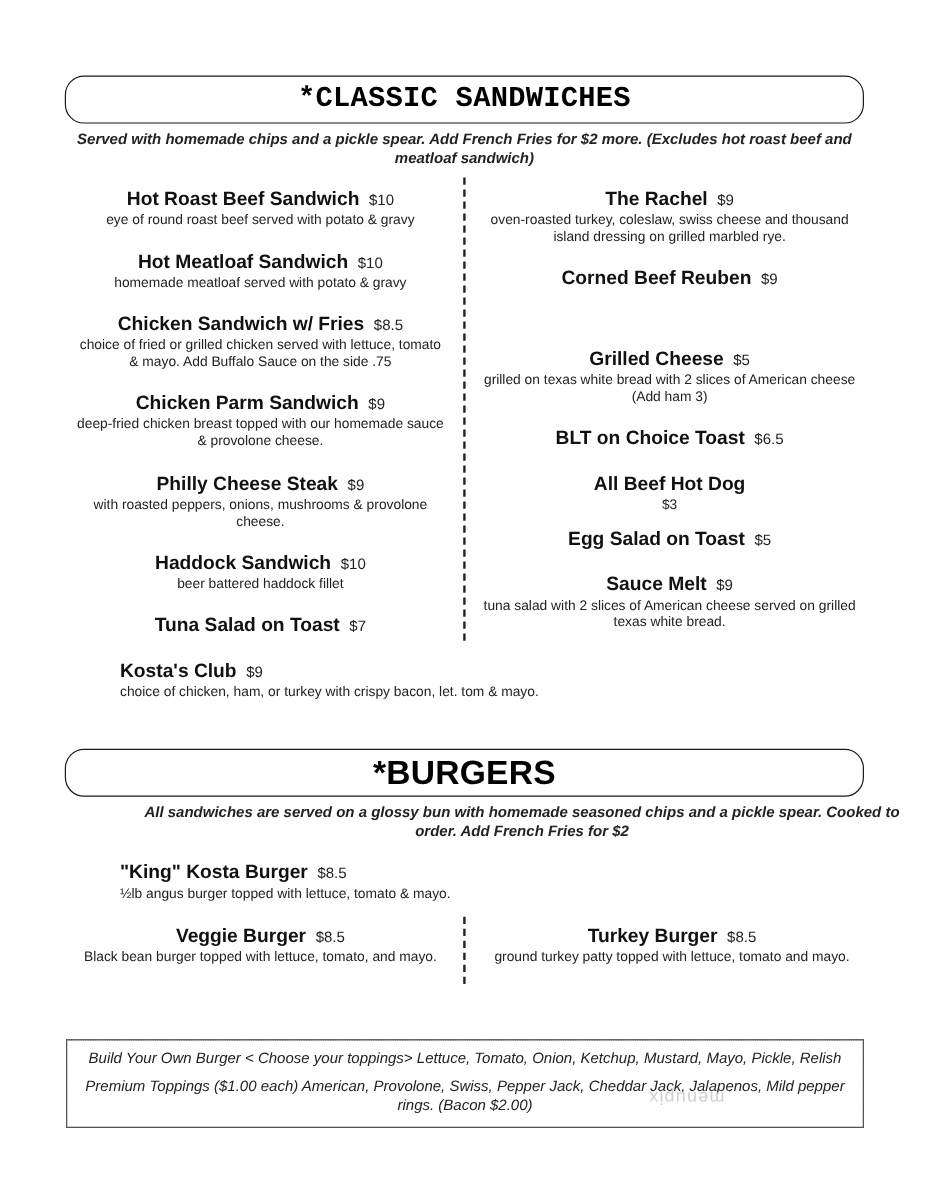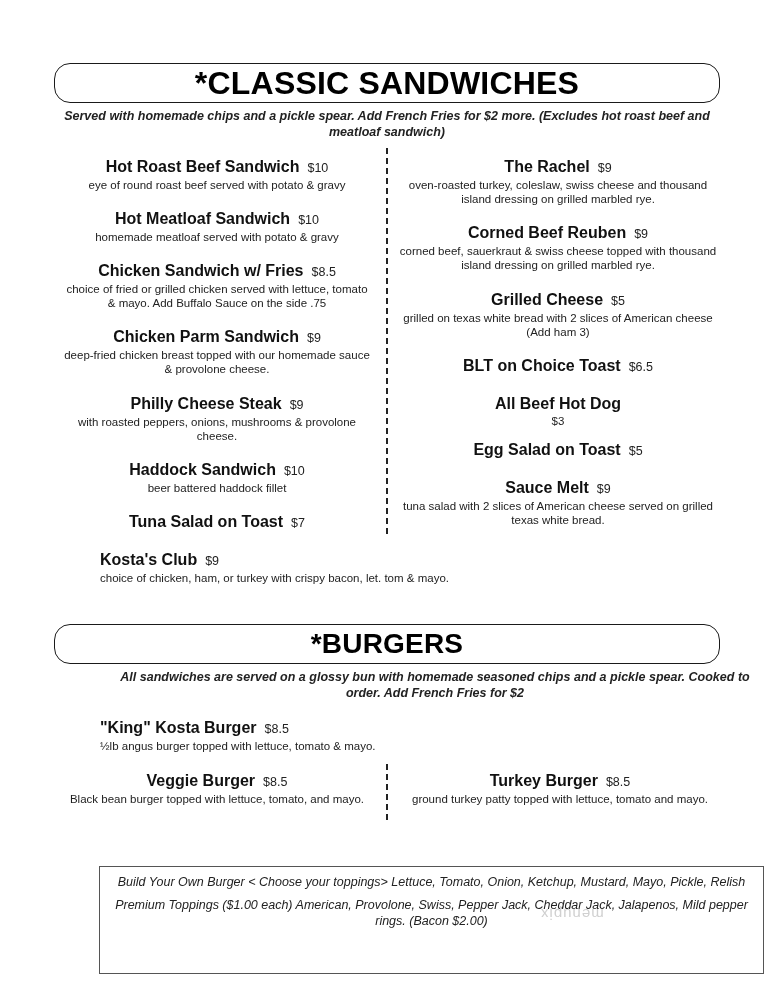--- a/index.html
+++ b/index.html
@@ -5,21 +5,21 @@
     * { box-sizing: border-box; margin: 0; padding: 0; }
     html, body { width: 774px; height: 1001px; background: #ffffff; overflow: hidden; }
     body { position: relative; font-family: "Liberation Sans", "DejaVu Sans", sans-serif; color: #111111; }
 
     .section-header {
       position: absolute; left: 54px; width: 666px;
       border: 1.5px solid #1a1a1a; border-radius: 16px;
       text-align: center; font-weight: bold; color: #000;
       font-family: "Liberation Sans", sans-serif; letter-spacing: 0.2px;
     }
-    .sh-1 { top: 63px; height: 40px; font-size: 32px; line-height: 38px; }
+    .sh-1 { top: 63px; height: 40px; font-size: 24px; line-height: 38px; font-family: Liberation Mono, monospace; }
     .sh-2 { top: 624px; height: 40px; font-size: 28px; line-height: 38px; }
 
     .intro {
       position: absolute; left: 60px; width: 654px;
       text-align: center; font-style: italic; font-size: 12.5px; line-height: 16px; color: #222; font-weight: bold;
     }
     .intro-1 { top: 108px; }
     .intro-2 { top: 669px; margin-left: 48px; }
 
     .col { position: absolute; text-align: center; }
@@ -38,24 +38,23 @@
     }
     .divider-1 { top: 148px; height: 386px; }
     .divider-2 { top: 764px; height: 56px; }
 
     .center-item { position: absolute; left: 100px; width: 574px; text-align: left; }
 
     .burger-left { position: absolute; left: 62px; width: 310px; top: 771px; text-align: center; }
     .burger-right { position: absolute; left: 400px; width: 320px; top: 771px; text-align: center; }
 
     .toppings-box {
-      position: absolute; left: 55px; top: 866px; width: 665px; height: 108px;
+      position: absolute; left: 55px; top: 866px; width: 665px; height: 74px;
       border: 1.5px dotted #333; outline: 1px solid #555; outline-offset: -1px;
       padding: 7px 10px 0 10px;
-      margin-left: 44px;
     }
     .toppings-line { text-align: center; font-style: italic; font-size: 12.5px; line-height: 16px; color: #222; }
     .toppings-line + .toppings-line { margin-top: 7px; }
 
     .watermark {
       position: absolute; left: 540px; top: 906px; font-size: 15px; color: #d0d0d0;
       letter-spacing: 1px; transform: scaleY(-1) scaleX(-1);
     }
   </style>
 </head>
@@ -96,21 +95,20 @@
 
 <div class="divider divider-1"></div>
 
 <div class="col col-right">
   <div class="item" style="top:0px">
     <div class="item-name"><span>The Rachel</span><span class="item-price">$9</span></div>
     <div class="item-desc">oven-roasted turkey, coleslaw, swiss cheese and thousand island dressing on grilled marbled rye.</div>
   </div>
   <div class="item" style="top:66px">
     <div class="item-name"><span>Corned Beef Reuben</span><span class="item-price">$9</span></div>
-    <div class="item-desc">corned beef, sauerkraut &amp; swiss cheese topped with thousand island dressing on grilled marbled rye.</div>
   </div>
   <div class="item" style="top:133px">
     <div class="item-name"><span>Grilled Cheese</span><span class="item-price">$5</span></div>
     <div class="item-desc">grilled on texas white bread with 2 slices of American cheese  (Add ham 3)</div>
   </div>
   <div class="item" style="top:199px">
     <div class="item-name"><span>BLT on Choice Toast</span><span class="item-price">$6.5</span></div>
   </div>
   <div class="item" style="top:237px">
     <div class="item-name">All Beef Hot Dog</div>

